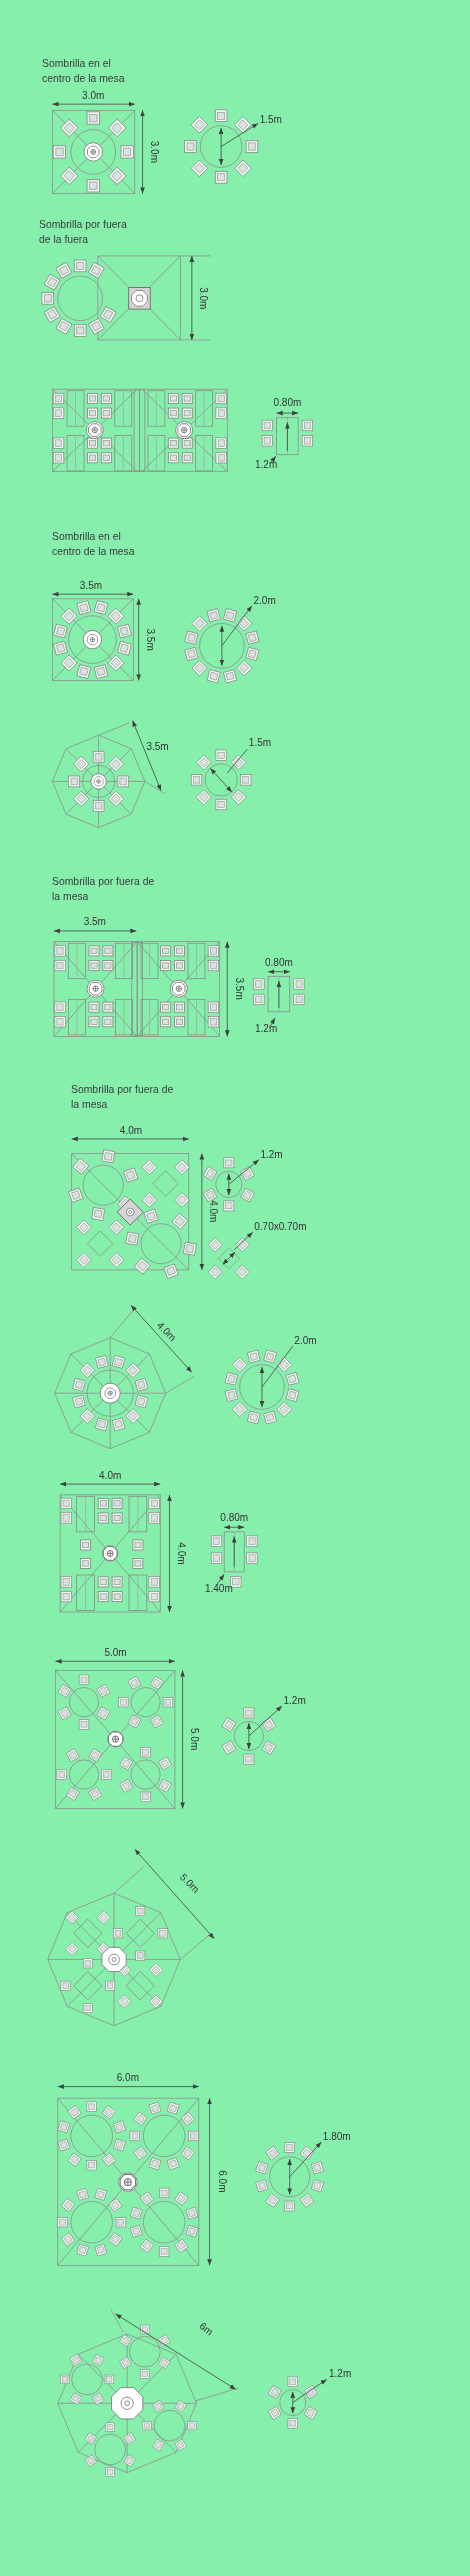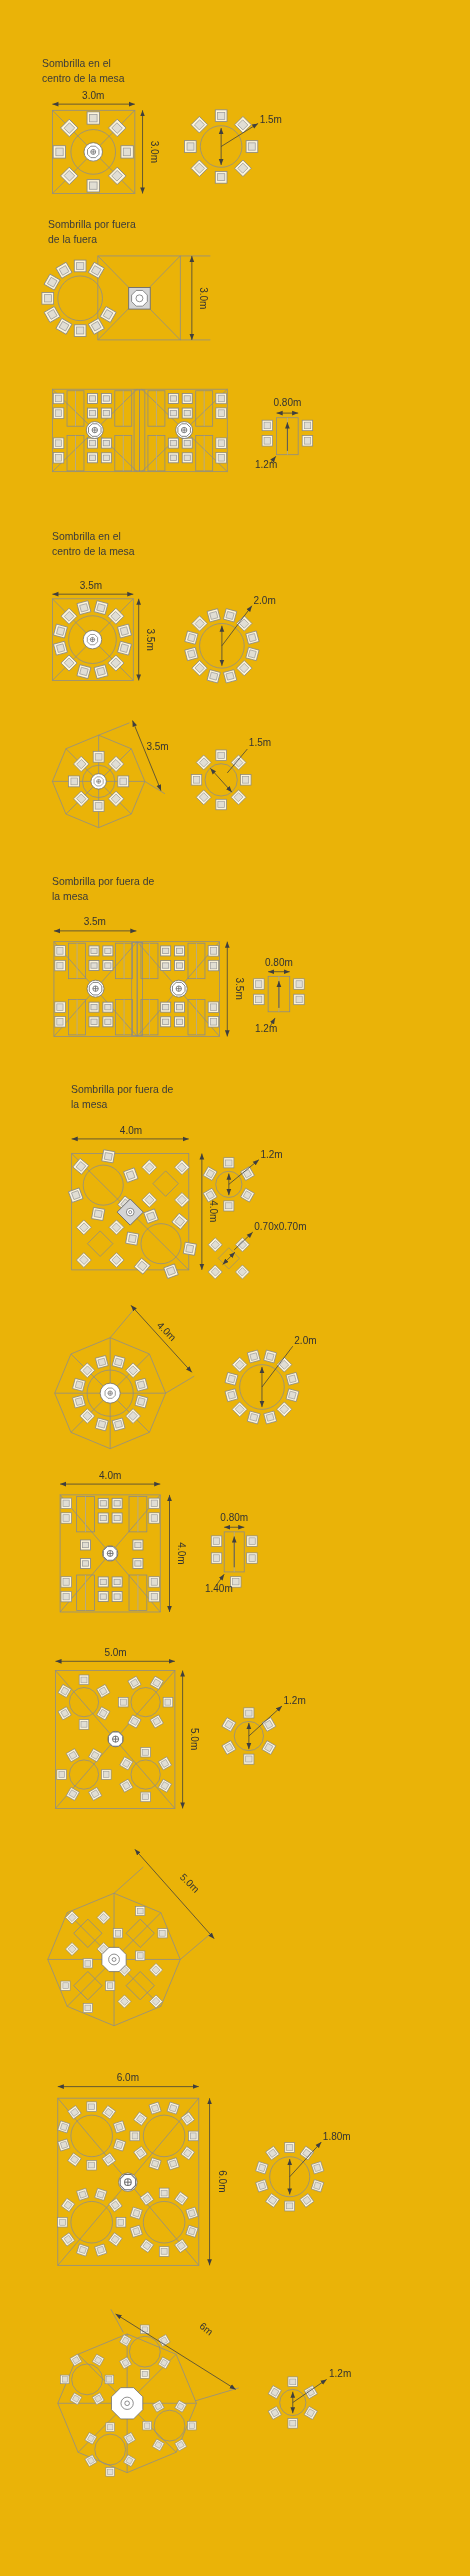--- a/index.html
+++ b/index.html
@@ -1,16 +1,16 @@
 <!DOCTYPE html>
 <html style="font-size:12.3px"><head>
 <meta charset="utf-8">
 <style>
   html,body{margin:0;padding:0;background:#fff}
-  #stage{position:relative;width:470px;height:2576px;background:#eab308;overflow:hidden}
+  #stage{position:relative;width:470px;height:2576px;background:#86efac;overflow:hidden}
   #art{position:absolute;left:0;top:0}
   .hd{position:absolute;font-family:"Liberation Sans",sans-serif;font-size:10.4px;line-height:14.6px;color:#3b3b3b}
   .ln{fill:none;stroke:#8c8c8c;stroke-width:1}
   .lt{stroke:#a8a8a8;stroke-width:1}
   .tb{fill:none;stroke:#8a8a8a;stroke-width:1}
   .co{fill:#fff;fill-opacity:.85;stroke:#878787;stroke-width:1.1}
   .ci{fill:#cfcfcf;fill-opacity:.6;stroke:#9b9b9b;stroke-width:1}
   .lp{fill:#fff;stroke:#6f6f6f;stroke-width:1}
   .dim{stroke:#3f3f3f;stroke-width:1;fill:none}
   .shade{fill:#d4d4d4;stroke:#6e6e6e;stroke-width:1.2}
@@ -21,21 +21,21 @@
 </style>
 </head>
 <body>
 
 <div id="stage">
 
   <div class="hd" style="left:42px;top:57px">
     <div>Sombrilla en el</div>
     <div>centro de la mesa</div>
   </div>
-  <div class="hd" style="left:48px;top:218px">
+  <div class="hd" style="left:39px;top:218px">
     <div>Sombrilla por fuera</div>
     <div>de la fuera</div>
   </div>
   <div class="hd" style="left:52px;top:530px">
     <div>Sombrilla en el</div>
     <div>centro de la mesa</div>
   </div>
   <div class="hd" style="left:52px;top:875px">
     <div>Sombrilla por fuera de</div>
     <div>la mesa</div>

